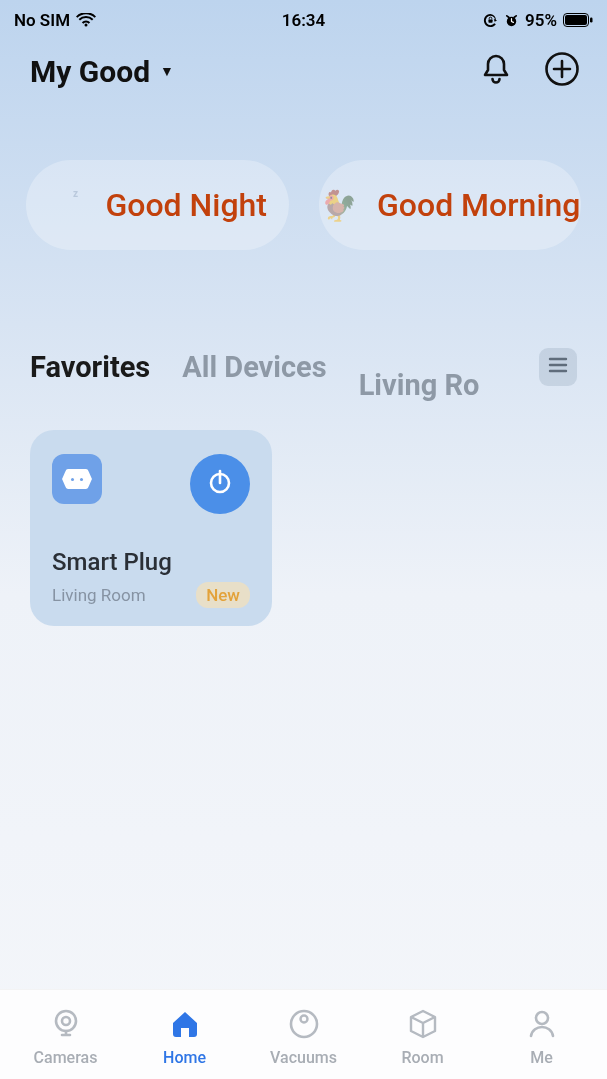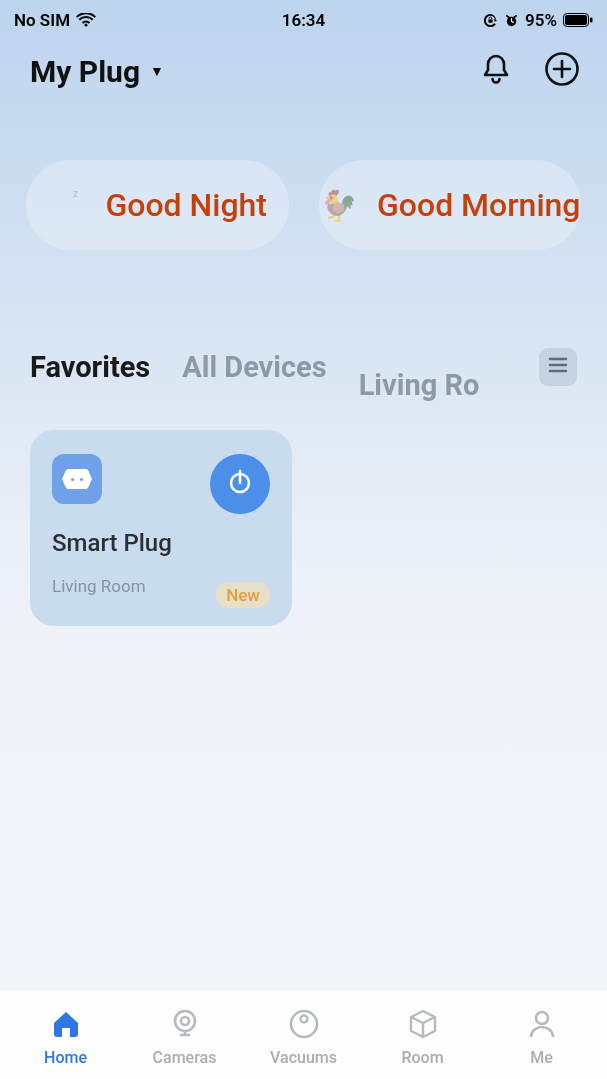--- a/index.html
+++ b/index.html
@@ -148,21 +148,21 @@
       align-items: center;
       justify-content: center;
       cursor: pointer;
     }
 
     
     .devices {
       padding: 28px 30px 0 30px;
     }
     .device-card {
-      width: 262px;
+      width: 242px;
       height: 196px;
       border-radius: 24px;
       background: #c9dbee;
       padding: 24px 22px 18px 22px;
       display: flex;
       flex-direction: column;
       justify-content: space-between;
       cursor: pointer;
     }
     .device-top {
@@ -228,21 +228,20 @@
       font-size: 17px;
       color: #8693a3;
     }
     .badge {
       padding: 3px 10px;
       border-radius: 12px;
       background: #e8dfc8;
       color: #e3a23a;
       font-size: 17px;
       font-weight: 500;
-      margin-top: 19px;
     }
 
     
     .bottom-nav {
       position: absolute;
       left: 0;
       right: 0;
       bottom: 0;
       height: 90px;
       background: #fdfdfe;
@@ -309,21 +308,21 @@
           <rect x="0.5" y="0.5" width="25" height="13" rx="3.5" stroke="#000" fill="none"></rect>
           <rect x="2" y="2" width="22" height="10" rx="2" fill="#000"></rect>
           <rect x="27" y="4.5" width="2.5" height="5" rx="1.2" fill="#000"></rect>
         </svg>
     </span>
   </div>
 </div>
 
 <div class="header">
   <div class="home-title-wrap">
-    <span class="home-title">My Plug</span>
+    <span class="home-title">My Good</span>
     <span class="caret">▼</span>
   </div>
   <div class="header-actions">
     <div class="icon-btn">
       <span>
         <svg width="32" height="34" viewBox="0 0 32 34">
             <path d="M16 4a8 8 0 00-8 8v6l-3 5h22l-3-5v-6a8 8 0 00-8-8z" fill="none" stroke="#111" stroke-width="2.6" stroke-linejoin="round"></path>
             <path d="M12.5 27a3.5 3.5 0 007 0" fill="none" stroke="#111" stroke-width="2.6" stroke-linecap="round"></path>
           </svg>
       </span>
@@ -387,38 +386,38 @@
       <div class="device-name">Smart Plug</div>
       <div class="device-room-row">
         <div class="device-room">Living Room</div>
         <div class="badge">New</div>
       </div>
     </div>
   </div>
 </div>
 
 <div class="bottom-nav">
-  <div class="nav-item active">
-    <span class="nav-icon">
-      <svg width="36" height="36" viewBox="0 0 36 36">
-          <path d="M6 17L18 6l12 11v11a3 3 0 01-3 3h-5v-9h-8v9H9a3 3 0 01-3-3z" fill="#2f76e6"></path>
-        </svg>
-    </span>
-    <span class="nav-label">Home</span>
-  </div>
   <div class="nav-item">
     <span class="nav-icon">
       <svg width="36" height="36" viewBox="0 0 36 36">
           <circle cx="18" cy="15" r="10" fill="none" stroke="#b5bac1" stroke-width="2.6"></circle>
           <circle cx="18" cy="15" r="4" fill="none" stroke="#b5bac1" stroke-width="2.6"></circle>
           <path d="M14 29h8M18 25v4" stroke="#b5bac1" stroke-width="2.6" stroke-linecap="round"></path>
         </svg>
     </span>
     <span class="nav-label">Cameras</span>
   </div>
+  <div class="nav-item active">
+    <span class="nav-icon">
+      <svg width="36" height="36" viewBox="0 0 36 36">
+          <path d="M6 17L18 6l12 11v11a3 3 0 01-3 3h-5v-9h-8v9H9a3 3 0 01-3-3z" fill="#2f76e6"></path>
+        </svg>
+    </span>
+    <span class="nav-label">Home</span>
+  </div>
   <div class="nav-item">
     <span class="nav-icon">
       <svg width="36" height="36" viewBox="0 0 36 36">
           <circle cx="18" cy="18" r="13" fill="none" stroke="#b5bac1" stroke-width="2.6"></circle>
           <circle cx="18" cy="13" r="3.5" fill="none" stroke="#b5bac1" stroke-width="2.4"></circle>
         </svg>
     </span>
     <span class="nav-label">Vacuums</span>
   </div>
   <div class="nav-item">

